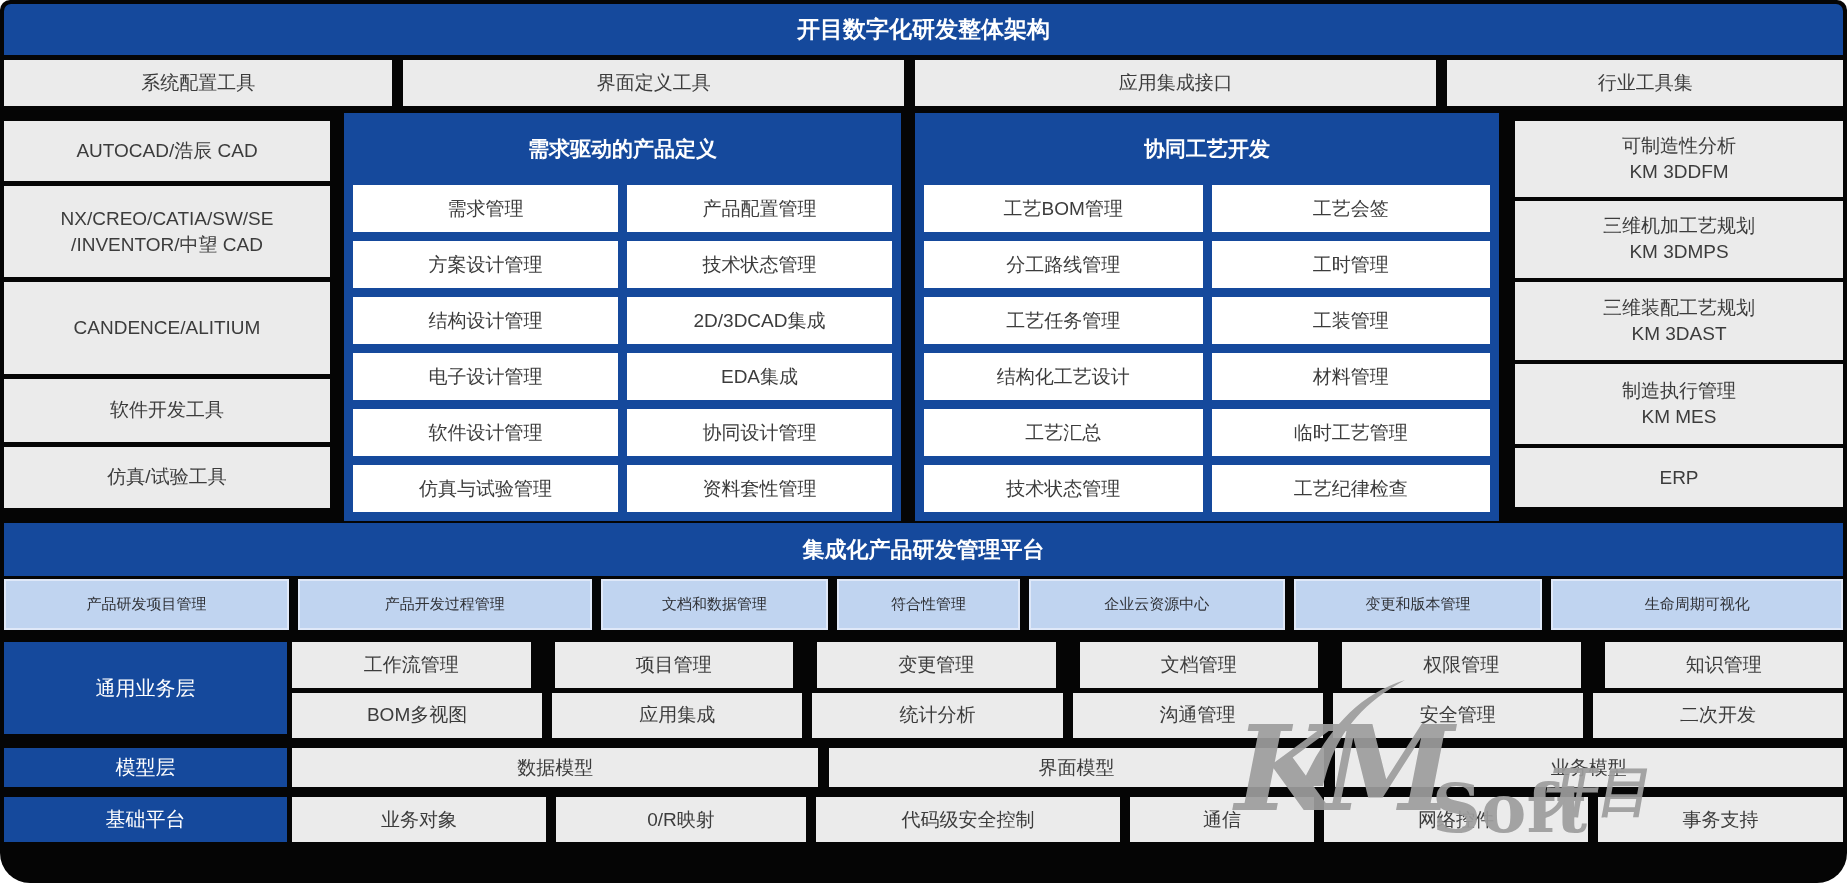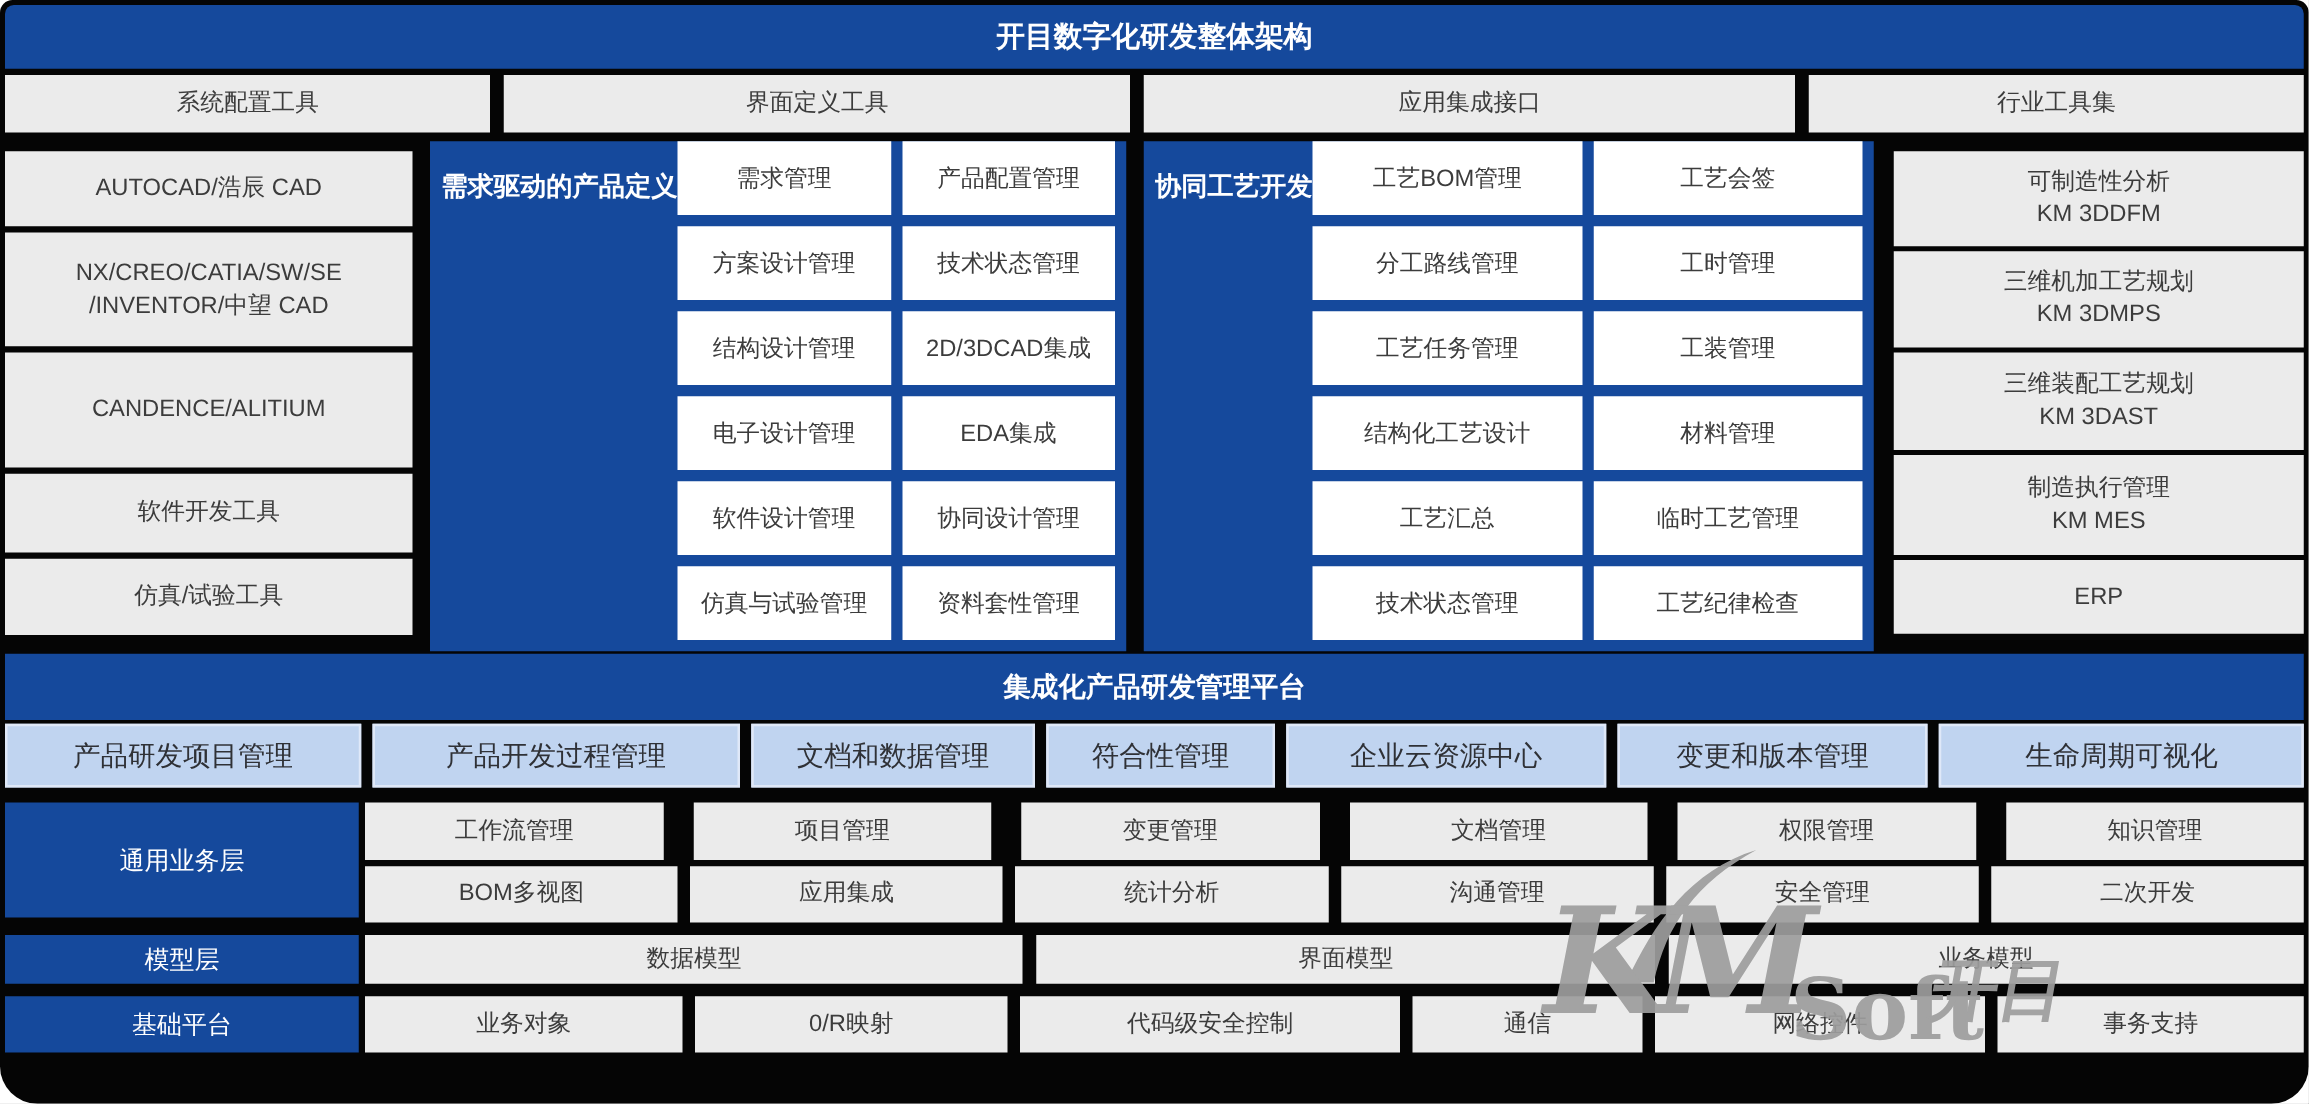--- a/index.html
+++ b/index.html
@@ -18,28 +18,28 @@
   .gbox{
     background:#ebebeb;color:#3c3c3c;font-size:19px;
     display:flex;align-items:center;justify-content:center;text-align:center;
     flex-direction:column;line-height:26px;
   }
   .wbox{
     background:#ffffff;color:#3c3c3c;font-size:19px;
     display:flex;align-items:center;justify-content:center;text-align:center;
   }
   .lbbox{
-    background:#c0d4f0;border:2px solid #dfe8f8;color:#2f3136;font-size:22px;
+    background:#c0d4f0;border:2px solid #dfe8f8;color:#2f3136;font-size:15px;
     display:flex;align-items:center;justify-content:center;text-align:center;
   }
   .bluelabel{
     background:#15499c;color:#ffffff;font-size:20px;
     display:flex;align-items:center;justify-content:center;text-align:center;
   }
-  .panel{background:#15499c;display:flex;flex-direction:row;padding:0 9px 9px 9px;}
+  .panel{background:#15499c;display:flex;flex-direction:column;padding:0 9px 9px 9px;}
   .panel .phead{
     height:72px;display:flex;align-items:center;justify-content:center;
     color:#fff;font-weight:bold;font-size:21px;flex:0 0 auto;
   }
   .pgrid{flex:1;display:flex;flex-direction:column;gap:9px;}
   .prow{flex:1;display:flex;gap:9px;}
   .prow .wbox{flex:1;}
   .vcol{display:flex;flex-direction:column;}
   .watermark{color:#9d9d9d;opacity:.92;pointer-events:none;white-space:nowrap;}
   .wm-km{font-family:"DejaVu Serif","Liberation Serif",serif;font-style:italic;font-weight:bold;font-size:118px;letter-spacing:-14px;line-height:1;}

